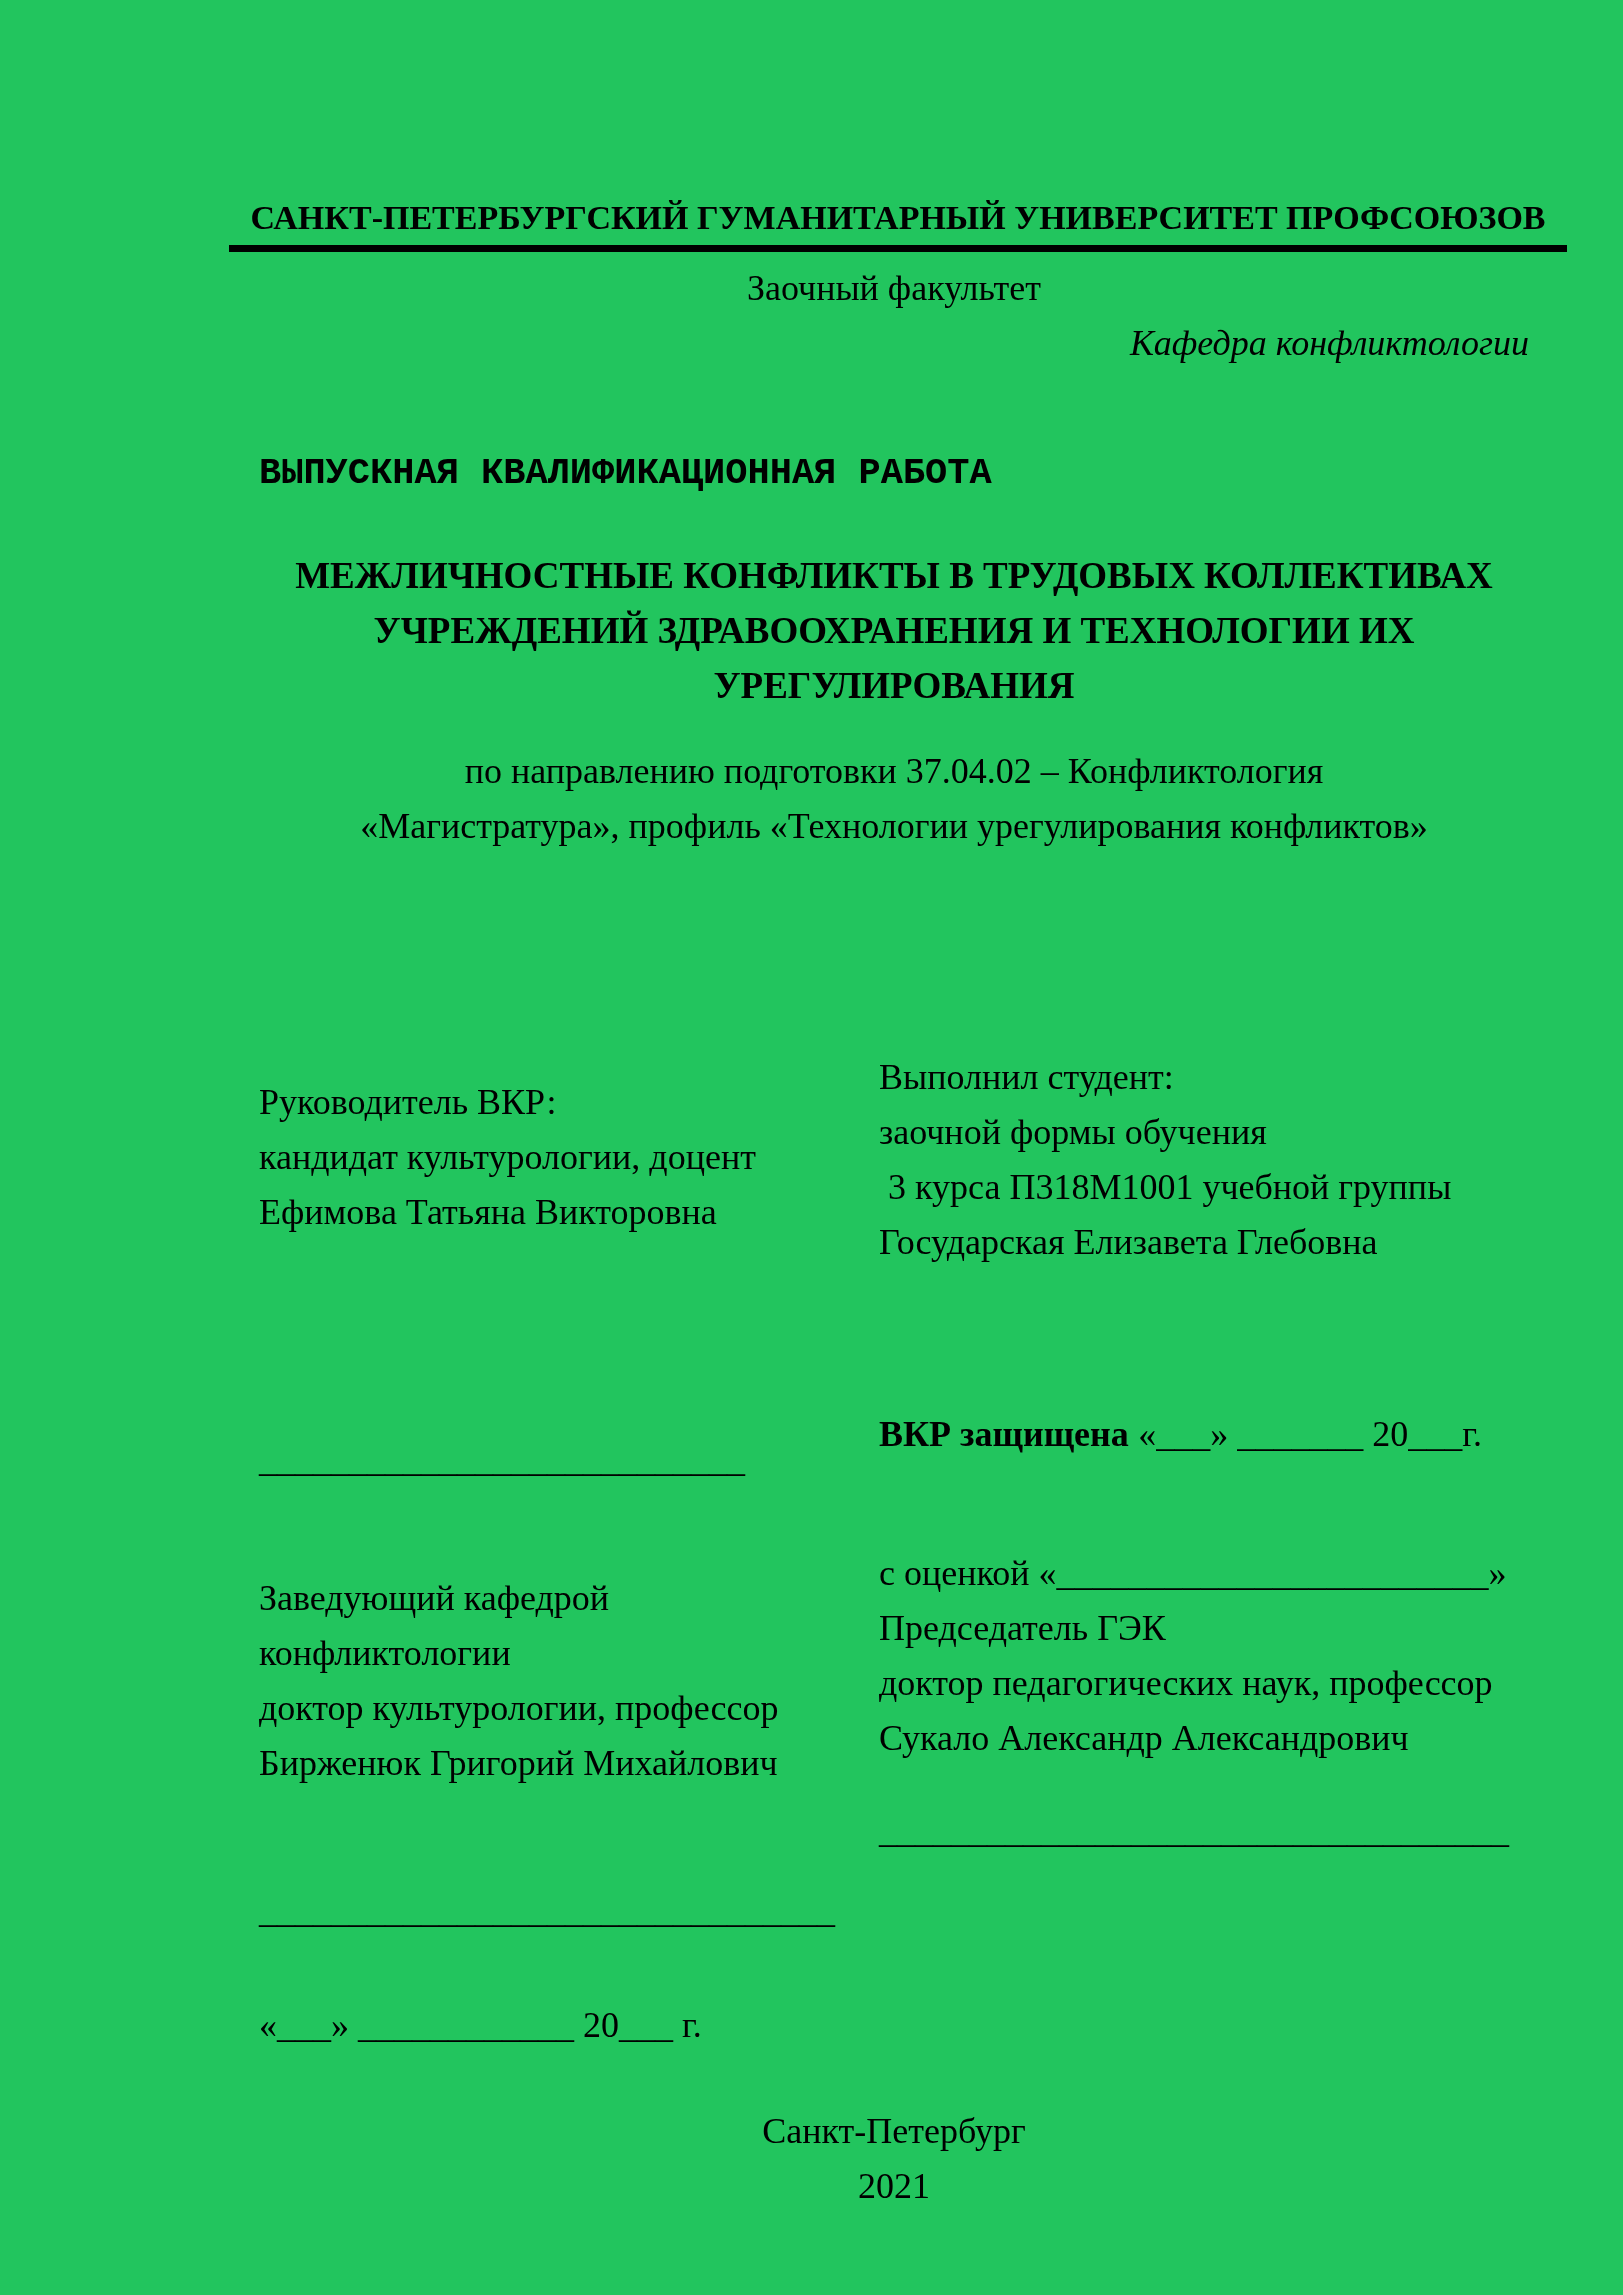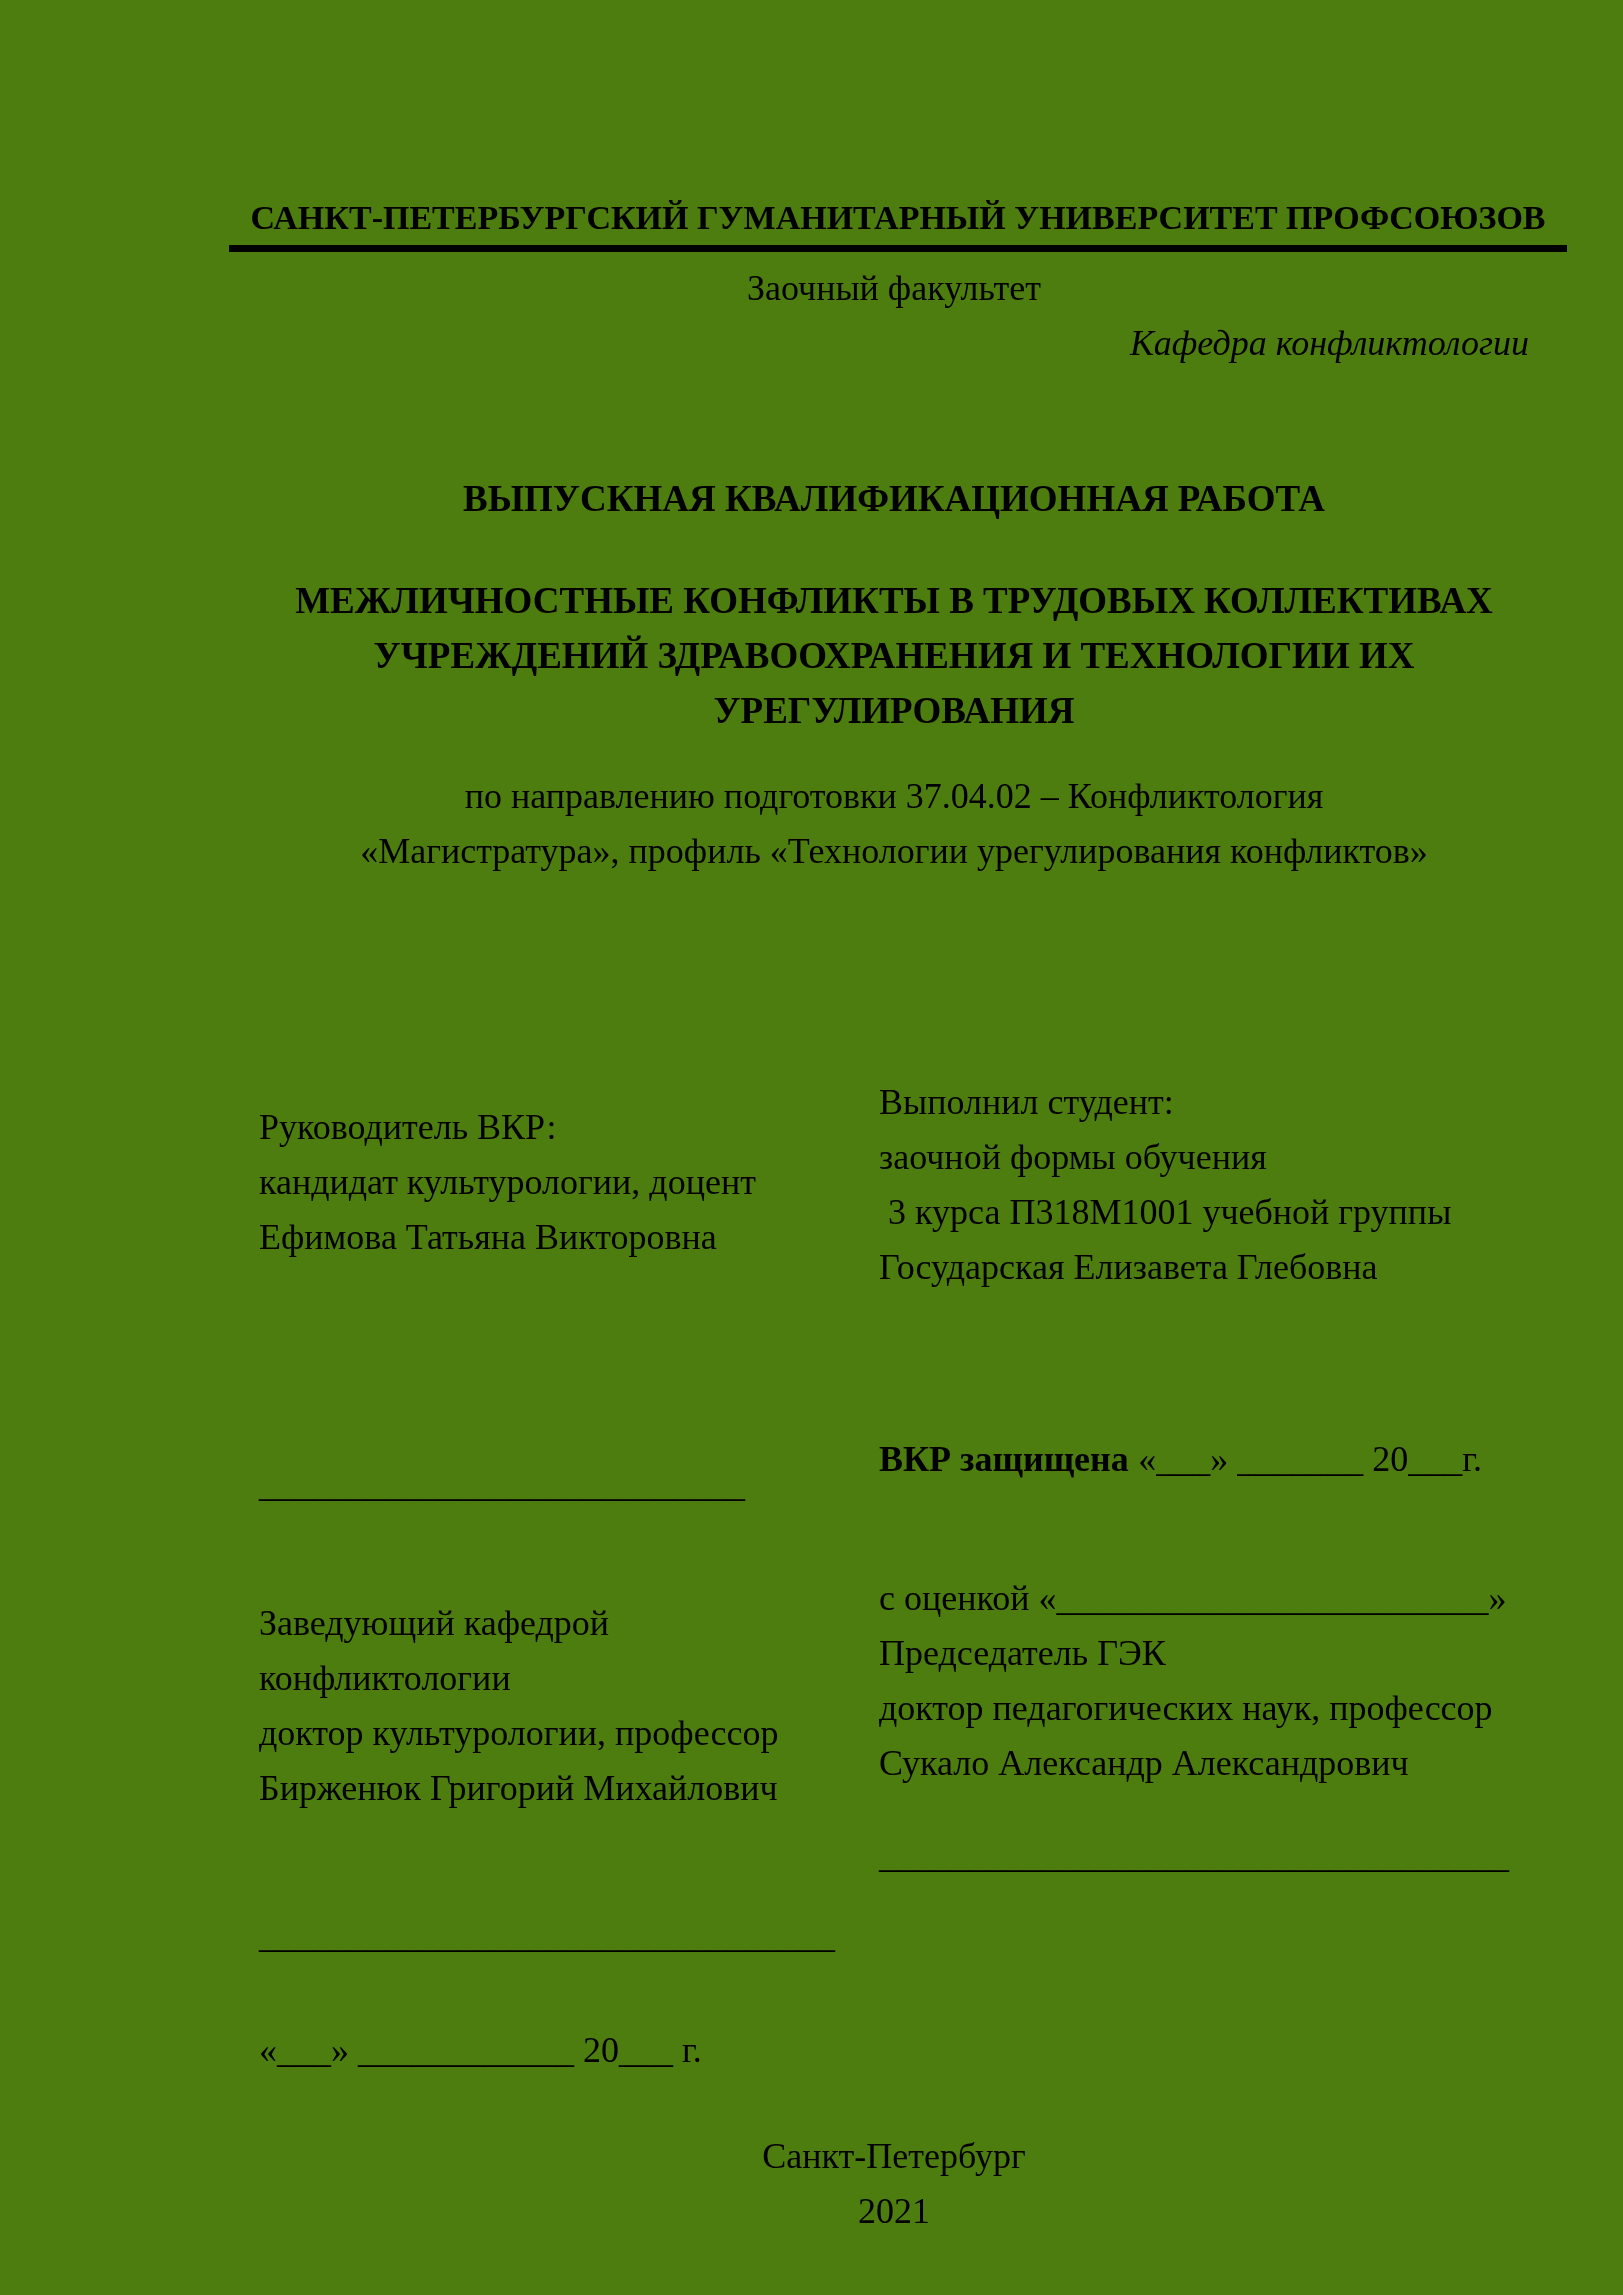--- a/index.html
+++ b/index.html
@@ -1,37 +1,37 @@
 <!DOCTYPE html>
 <html style="font-size:12.6px"><head>
 <meta charset="utf-8">
 <style>
   html,body { margin:0; padding:0; background:#ffffff; }
   .page {
     position:relative;
     width:1623px; height:2295px;
-    background:#4d7c0f; color:#000000;
+    background:#22c55e; color:#000000;
     font-family:"Liberation Serif","DejaVu Serif",serif;
     font-size:36px; line-height:55px;
     box-sizing:border-box;
     padding:196px 94px 0 259px;
     overflow:hidden;
   }
   .u-header {
     font-weight:bold; font-size:34px; line-height:44px;
     text-align:center; white-space:nowrap;
     border-bottom:7px solid #000;
     padding-bottom:4.7px;
     margin:0 -38px 0 -30px;
   }
   .faculty { text-align:center; margin-top:9.4px; }
   .department { text-align:right;font-style:italic; }
   .work-type {
     font-weight:bold; font-size:37px; line-height:55px;
-    text-align:center; white-space:nowrap; margin-top:100px;
+    white-space:nowrap; margin-top:75px;font-family:Liberation Mono, monospace;
   }
   .thesis-title {
     font-weight:bold; font-size:37px; line-height:55px;
     text-align:center; white-space:nowrap; margin-top:47px;
   }
   .program { text-align:center; white-space:nowrap; margin-top:31px; }
   .cols { display:flex; }
   .col-left { width:620px; flex:none;margin-top:25px; }
   .col-right { flex:1; min-width:0; }
   .pre { white-space:pre-wrap; }

